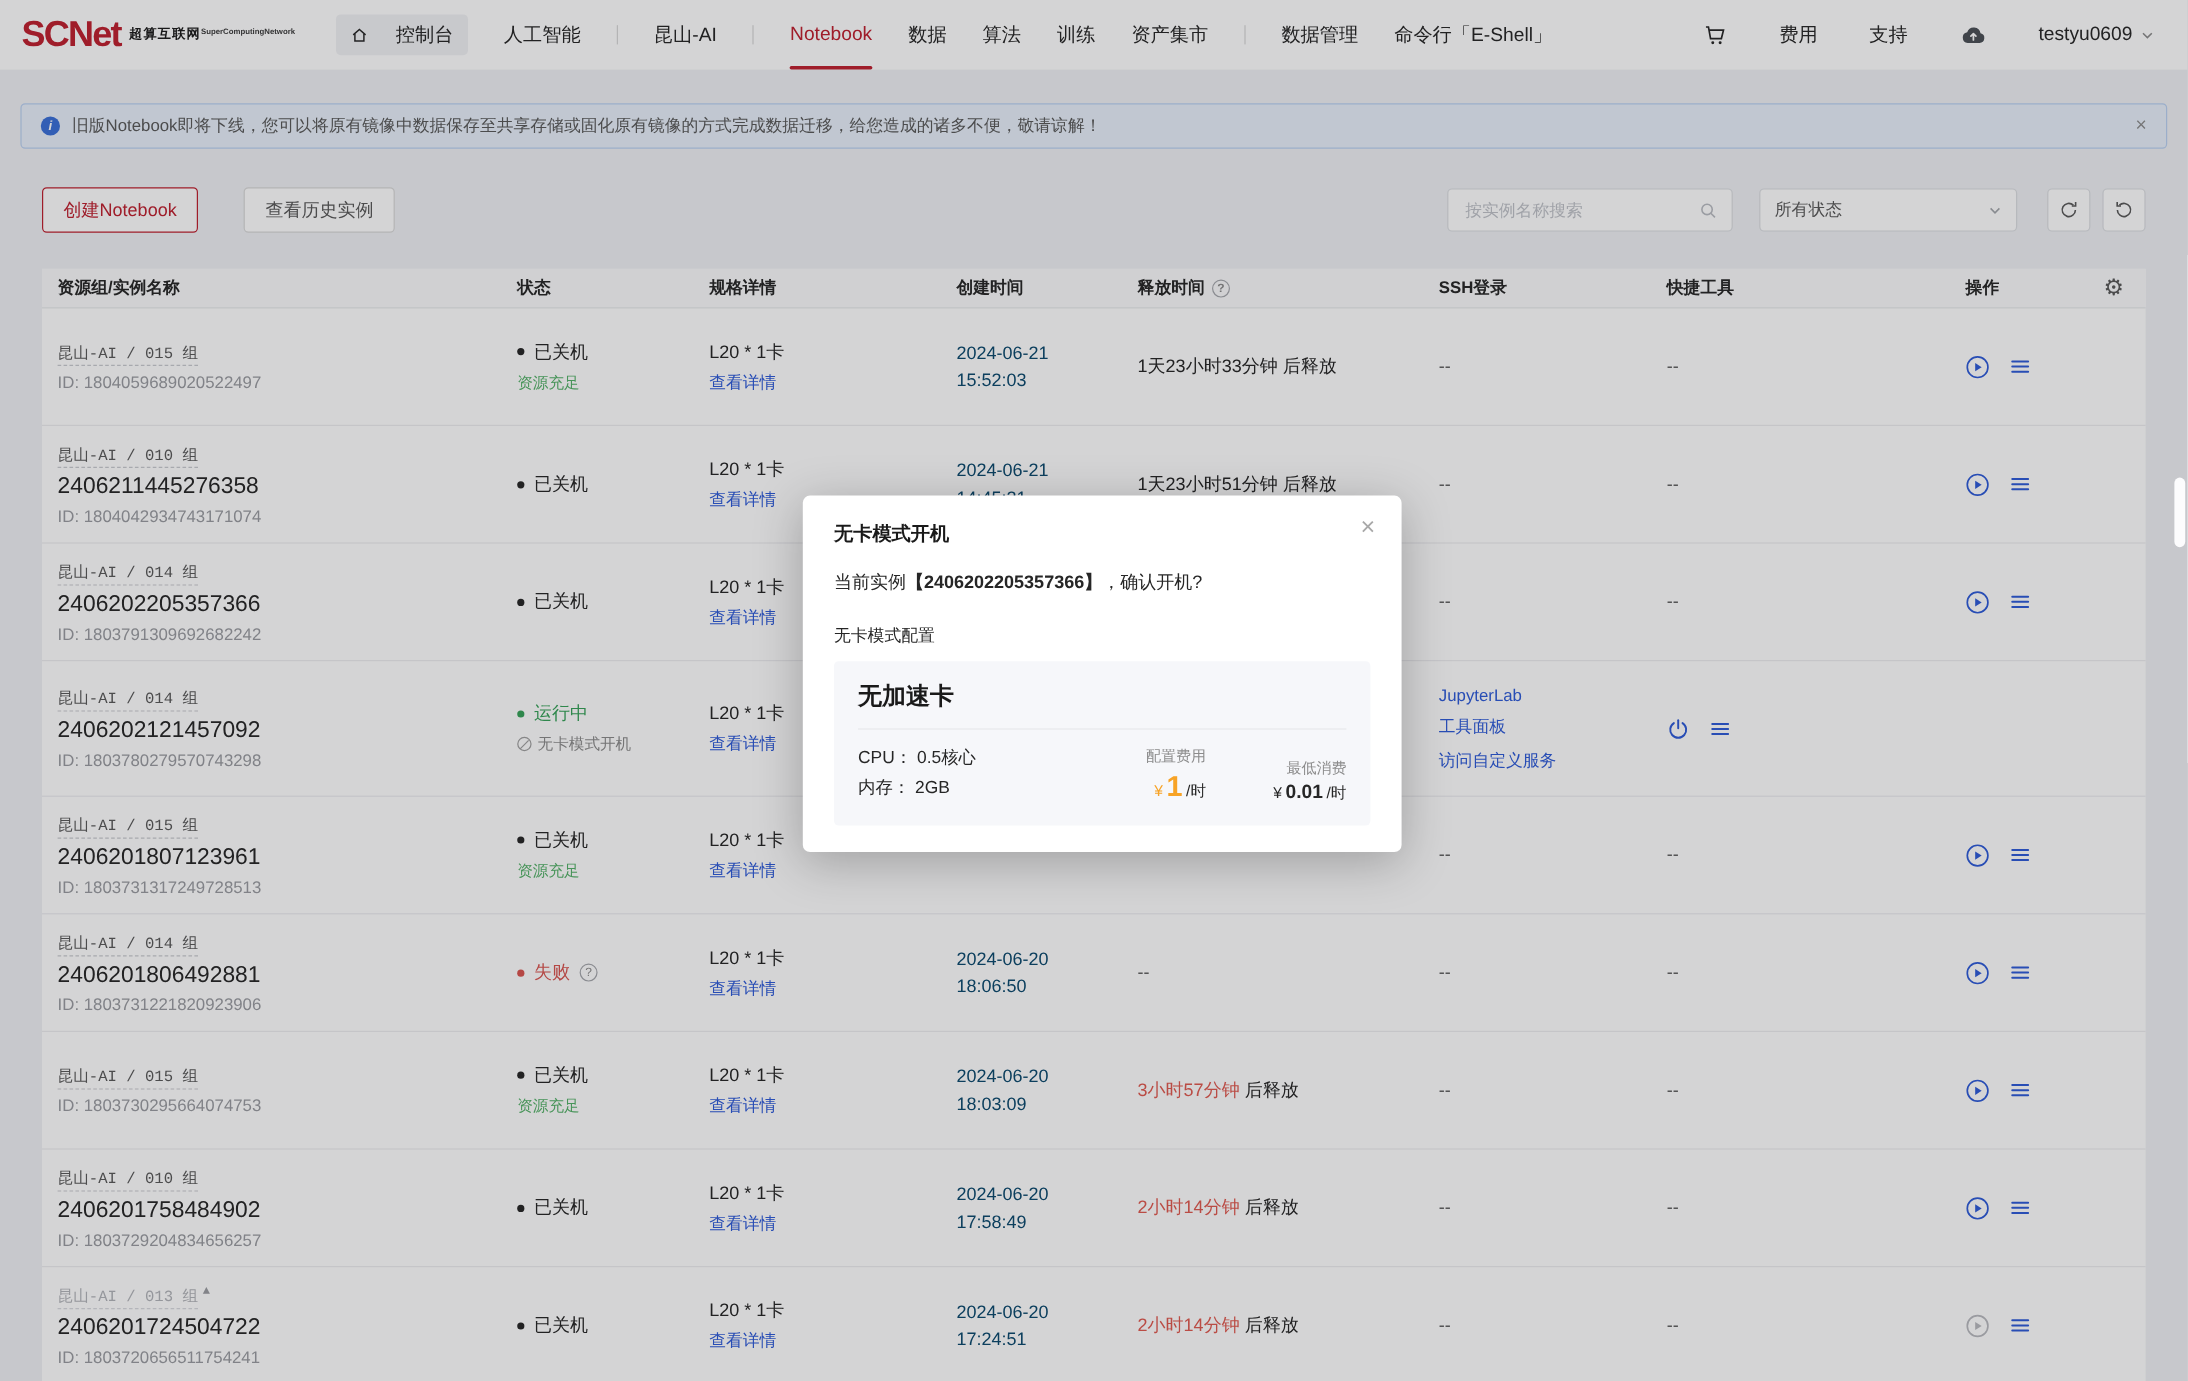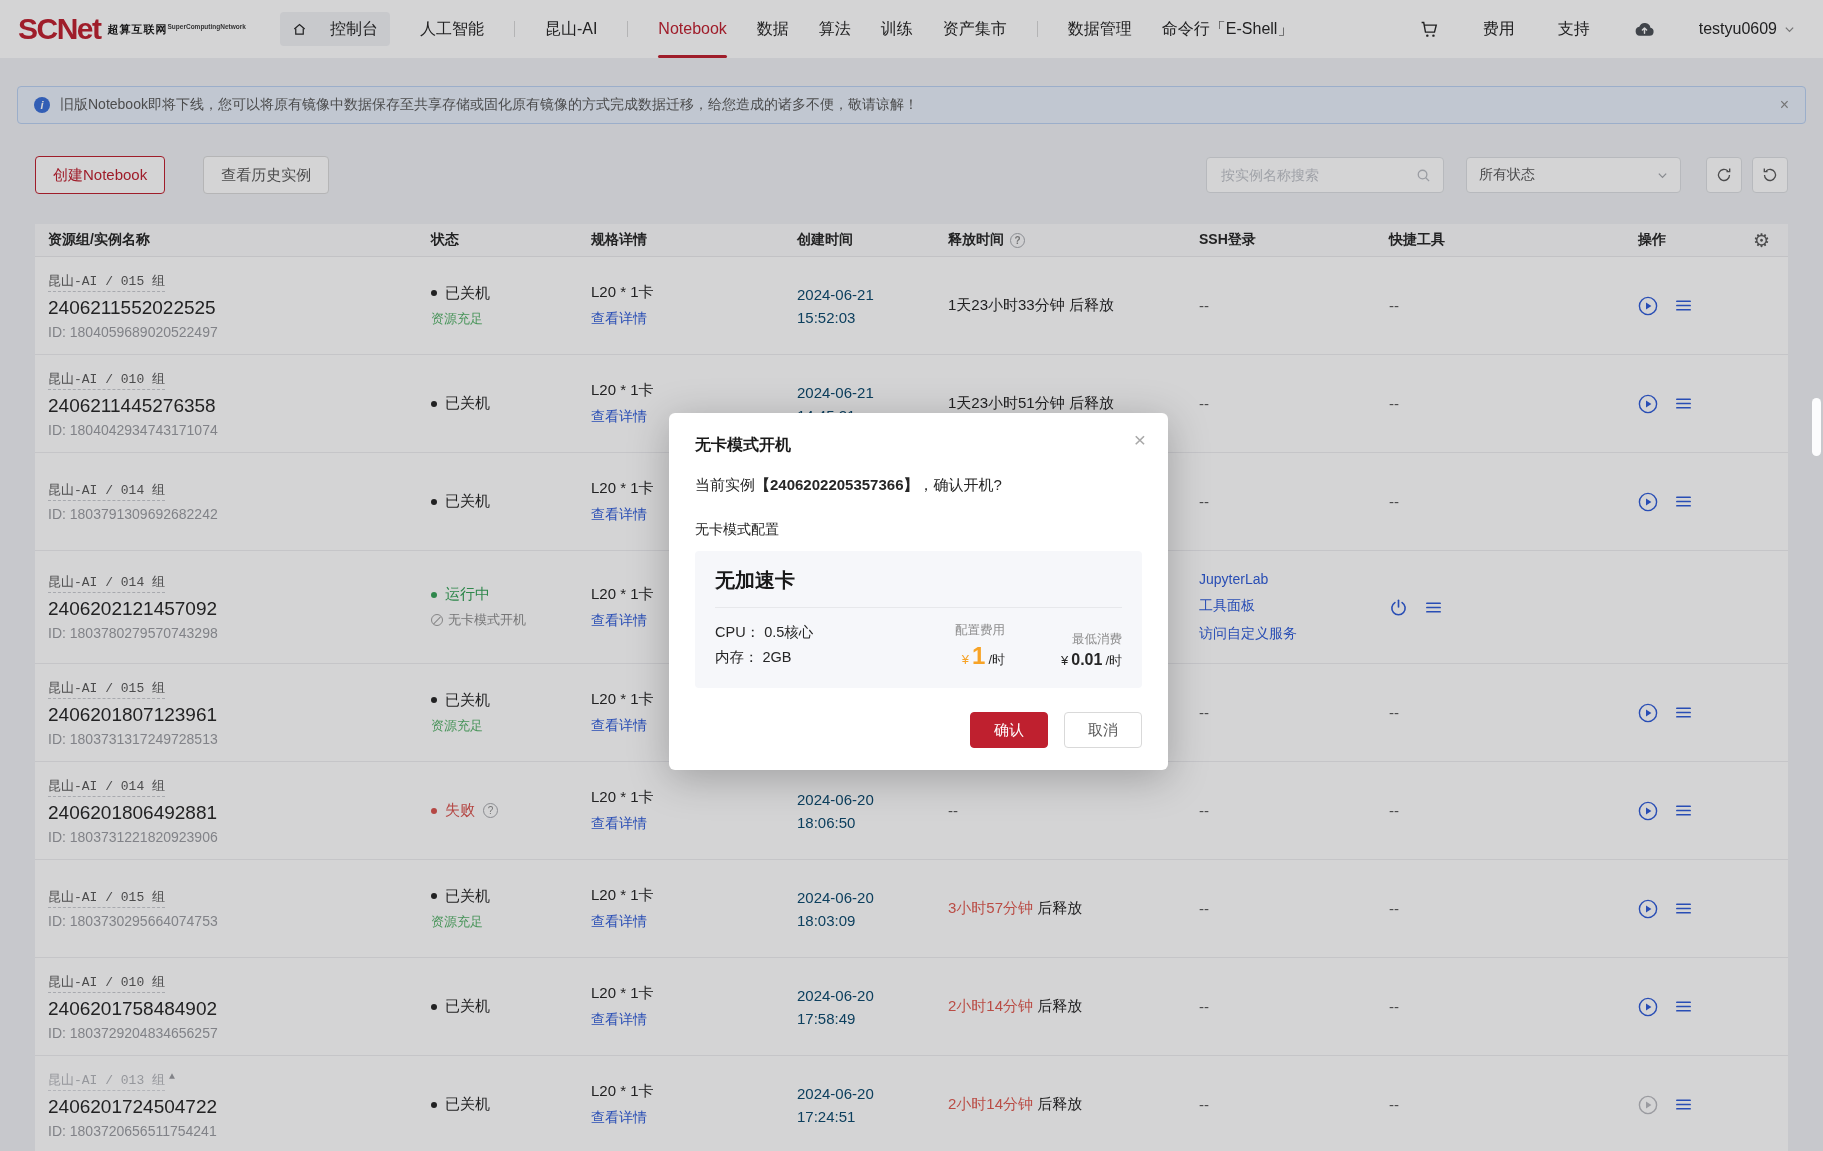--- a/index.html
+++ b/index.html
@@ -253,21 +253,20 @@
         </div>
         <div class="hcell hc7">
           <span>操作</span>
           <span class="gear">⚙</span>
         </div>
       </div>
     <div id="tbody">
         <div class="trow">
           <div class="cell c-name">
             <div class="grp"><span class="grp-t">昆山-AI / 015 组</span></div>
-            <div class="iname">2406211552022525</div>
             <div class="iid">ID: 1804059689020522497</div>
           </div>
           <div class="cell c-status">
             <div class="st st-dark"><span class="dot"></span>已关机</div>
             <div class="sub-ok">资源充足</div>
           </div>
           <div class="cell c-spec"><div class="spec-t">L20 * 1卡</div><a class="detail-link">查看详情</a></div>
           <div class="cell c-created">
             <div>2024-06-21</div>
             <div>15:52:03</div>
@@ -320,20 +319,21 @@
             <span class="act-ic">
               <svg viewBox="0 0 18 18" width="17" height="17">
                 <path d="M2 4.5h14M2 9h14M2 13.5h14" stroke="currentColor" stroke-width="1.8" stroke-linecap="round"></path>
               </svg>
             </span>
           </div>
         </div>
         <div class="trow">
           <div class="cell c-name">
             <div class="grp"><span class="grp-t">昆山-AI / 014 组</span></div>
+            <div class="iname">2406202205357366</div>
             <div class="iid">ID: 1803791309692682242</div>
           </div>
           <div class="cell c-status">
             <div class="st st-dark"><span class="dot"></span>已关机</div>
           </div>
           <div class="cell c-spec"><div class="spec-t">L20 * 1卡</div><a class="detail-link">查看详情</a></div>
           <div class="cell c-created"></div>
           <div class="cell c-release"></div>
           <div class="cell c-ssh"><span class="dash">--</span></div>
           <div class="cell c-tools">
@@ -576,19 +576,15 @@
         </div>
       </div>
       <div class="min-block">
         <div class="p-label">最低消费</div>
         <div class="p-line">
           <span class="min-cur">¥</span><span class="min-val">0.01</span><span class="p-unit">/时</span>
         </div>
       </div>
     </div>
   </div>
-  <div class="modal-footer">
-    <button class="btn-confirm">确认</button>
-    <button class="btn-cancel">取消</button>
-  </div>
 </div>
 
 <div class="scroll-thumb"></div>
 
 </body></html>

